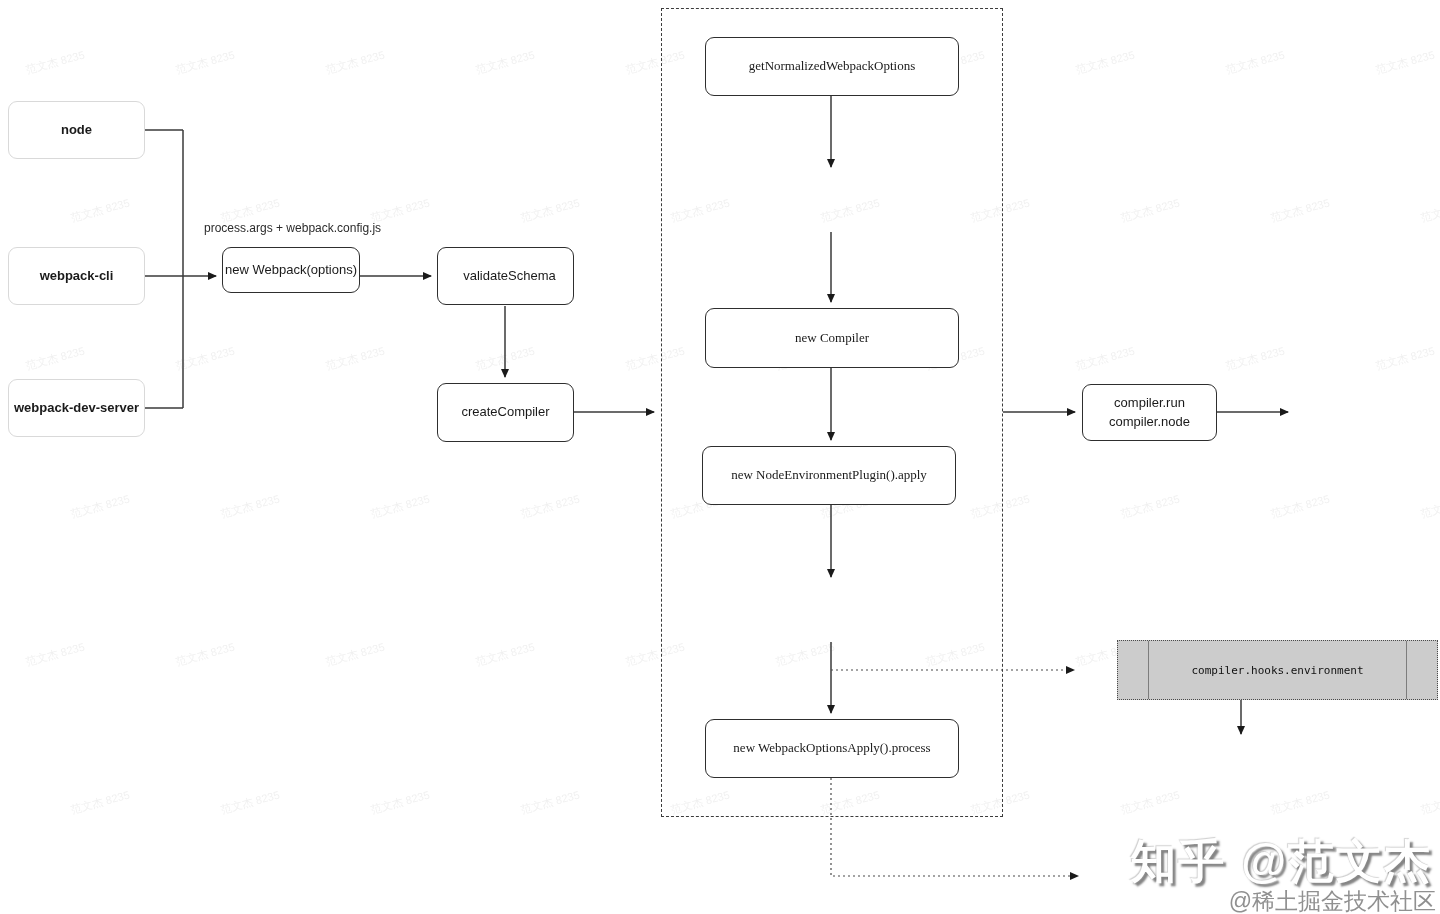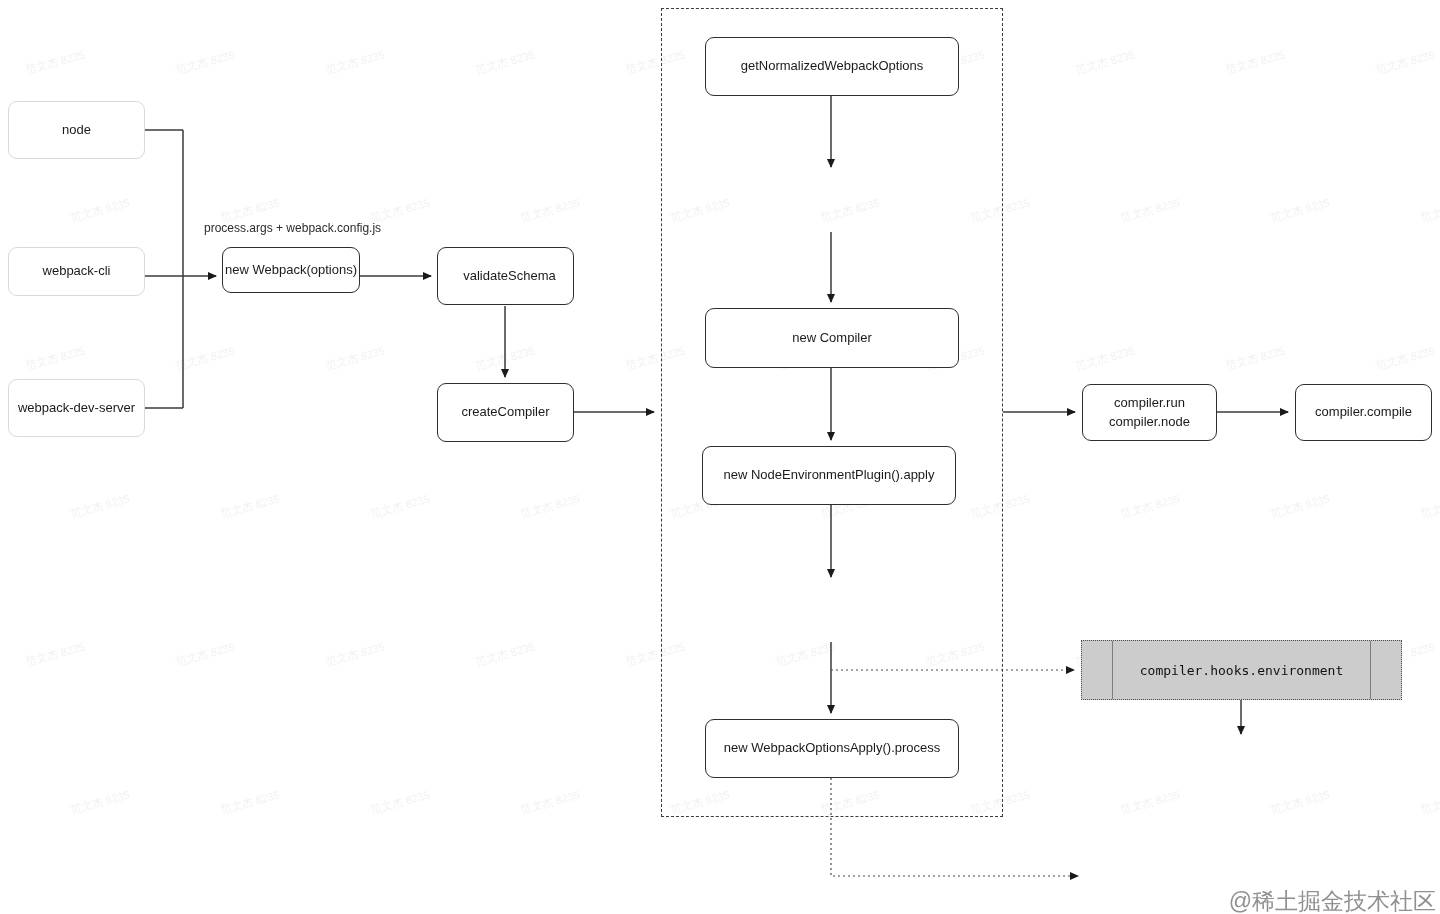--- a/index.html
+++ b/index.html
@@ -28,43 +28,44 @@
     align-items: center;
     justify-content: center;
     text-align: center;
     background: #ffffff;
     border-radius: 9px;
     font-size: 13px;
     color: #1a1a1a;
     z-index: 3;
     line-height: 1.45;
   }
-  .box.light { border: 1px solid #d9d9d9; }
+  .box.light { border: 1px solid #d9d9d9; font-weight: bold; }
   .box.dark  { border: 1.5px solid #2e2e2e; }
-  .box.mono  { font-family: Liberation Sans, sans-serif; font-size: 13px; }
+  .box.mono  { font-family: Liberation Serif, serif; font-size: 13px; }
   .container-dashed {
     position: absolute;
     left: 661px; top: 8px;
     width: 342px; height: 809px;
     border: 1.5px dashed #3c3c3c;
     background: transparent;
     z-index: 2;
   }
   .hookbox {
     position: absolute;
     display: flex;
     align-items: center;
     justify-content: center;
     text-align: center;
     background: #cccccc;
     border: 1.5px dotted #4a4a4a;
     font-family: "DejaVu Sans Mono", "Liberation Mono", monospace;
-    font-size: 13px;
+    font-size: 11px;
     color: #111111;
     z-index: 3;
+    margin-left: 36px;
   }
   .hookbox::before, .hookbox::after {
     content: "";
     position: absolute;
     top: 0; bottom: 0;
     width: 0;
     border-left: 1.5px solid #7d7d7d;
   }
   .hookbox::before { left: 30px; }
   .hookbox::after  { right: 30px; }
@@ -128,44 +129,44 @@
 
     <line x1="1003" y1="412" x2="1075" y2="412" stroke="#3a3a3a" stroke-width="1.5" marker-end="url(#ah)"></line>
     <line x1="1217" y1="412" x2="1288" y2="412" stroke="#3a3a3a" stroke-width="1.5" marker-end="url(#ah)"></line>
 
     <line x1="831" y1="670" x2="1074" y2="670" stroke="#4a4a4a" stroke-width="1.2" stroke-dasharray="2,3" marker-end="url(#ah)"></line>
     <path d="M831,778 L831,876 L1078,876" fill="none" stroke="#4a4a4a" stroke-width="1.2" stroke-dasharray="2,3" marker-end="url(#ah)"></path>
     <line x1="1241" y1="700" x2="1241" y2="734" stroke="#3a3a3a" stroke-width="1.5" marker-end="url(#ah)"></line>
   </svg>
 
   <div class="box light" style="left:8px; top:101px; width:137px; height:58px;">node</div>
-  <div class="box light" style="left:8px; top:247px; width:137px; height:49px;">webpack-cli</div>
+  <div class="box light" style="left:8px; top:247px; width:137px; height:58px;">webpack-cli</div>
   <div class="box light" style="left:8px; top:379px; width:137px; height:58px;">webpack-dev-server</div>
 
   <div class="edge-label">process.args + webpack.config.js</div>
 
   <div class="box dark" style="left:222px; top:247px; width:138px; height:46px;">new Webpack(options)</div>
   <div class="box dark" style="left:437px; top:247px; width:137px; height:58px;padding-left:8px;">validateSchema</div>
   <div class="box dark" style="left:437px; top:383px; width:137px; height:59px;">createCompiler</div>
 
   <div class="container-dashed"></div>
 
   <div class="box dark mono" style="left:705px; top:37px;  width:254px; height:59px;">getNormalizedWebpackOptions</div>
   <div class="box dark mono" style="left:705px; top:308px; width:254px; height:60px;">new Compiler</div>
   <div class="box dark mono" style="left:702px; top:446px; width:254px; height:59px;">new NodeEnvironmentPlugin().apply</div>
   <div class="box dark mono" style="left:705px; top:719px; width:254px; height:59px;">new WebpackOptionsApply().process</div>
 
   <div class="box dark" style="left:1082px; top:384px; width:135px; height:57px; flex-direction:column;">
     <span>compiler.run</span>
     <span>compiler.node</span>
   </div>
-  <div class="box dark" style="left:1295px; top:384px; width:137px; height:57px;">compiler.compile</div>
 
   <div class="hookbox" style="left:1081px; top:640px; width:321px; height:60px;">compiler.hooks.environment</div>
 
+  <div class="wm-zhihu">知乎 @范文杰</div>
   <div class="wm-juejin">@稀土掘金技术社区</div>
 
 <div class="wm-tile" style="left: 25px; top: 55px;">范文杰 8235</div>
     <div class="wm-tile" style="left: 175px; top: 55px;">范文杰 8235</div>
     <div class="wm-tile" style="left: 325px; top: 55px;">范文杰 8235</div>
     <div class="wm-tile" style="left: 475px; top: 55px;">范文杰 8235</div>
     <div class="wm-tile" style="left: 625px; top: 55px;">范文杰 8235</div>
     <div class="wm-tile" style="left: 775px; top: 55px;">范文杰 8235</div>
     <div class="wm-tile" style="left: 925px; top: 55px;">范文杰 8235</div>
     <div class="wm-tile" style="left: 1075px; top: 55px;">范文杰 8235</div>

